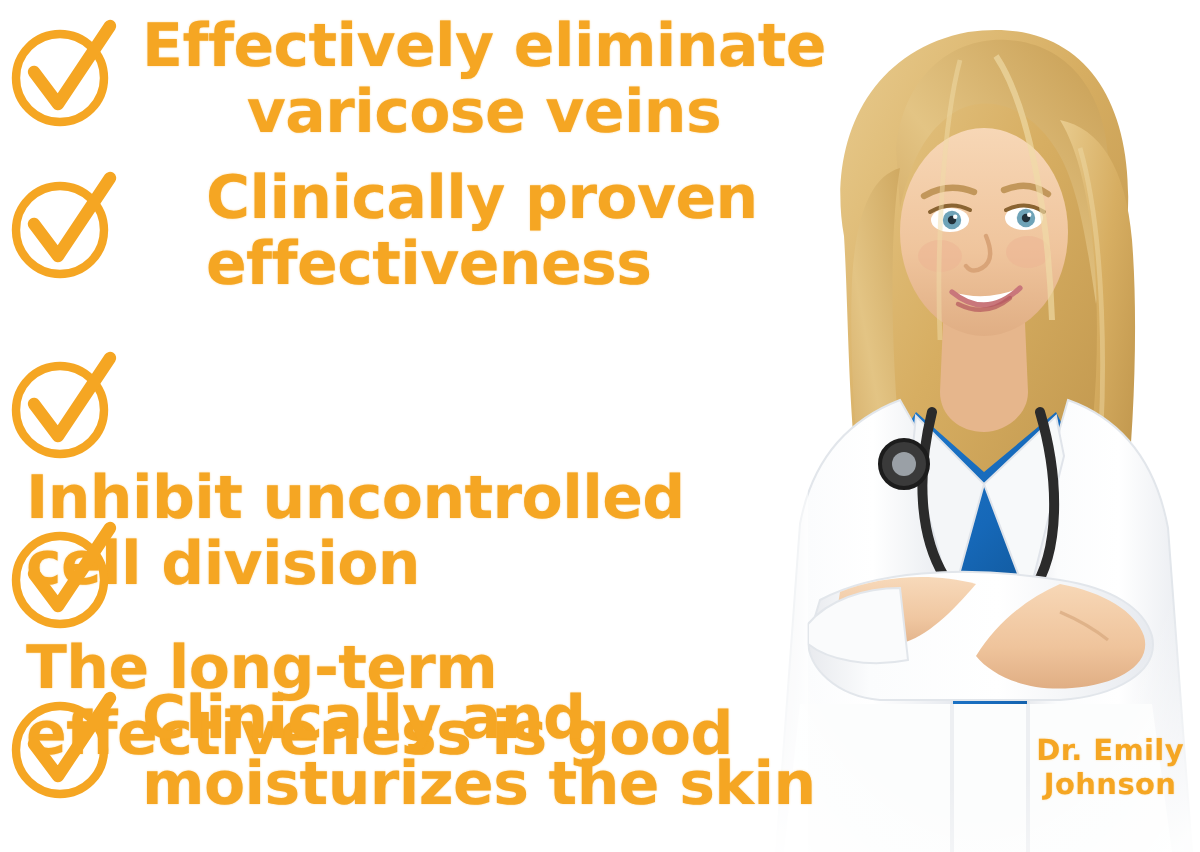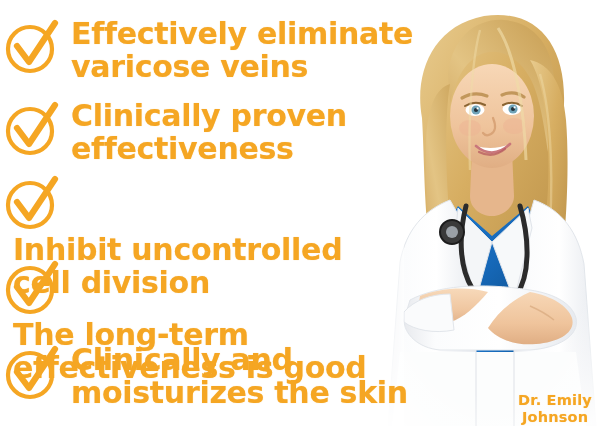--- a/index.html
+++ b/index.html
@@ -37,22 +37,22 @@
     height: 426px;
     z-index: 2;
   }
   .benefit-row {
     position: absolute;
     left: 3px;
     display: flex;
     align-items: flex-start;
     height: 85px;
   }
-  .benefit-row.r0 { top: 16px; }
-  .benefit-row.r1 { top: 98px; }
+  .benefit-row.r0 { top: 6px; text-align: center; }
+  .benefit-row.r1 { top: 82px; gap: 32px; }
   .benefit-row.r2 { top: 172px; flex-direction: column; }
   .benefit-row.r3 { top: 257px; flex-direction: column; }
   .benefit-row.r4 { top: 342px; }
 
   .check-icon {
     flex: 0 0 auto;
     width: 58px;
     height: 58px;
     margin-top: 2px;
   }
@@ -67,21 +67,21 @@
     font-weight: bold;
     letter-spacing: -0.3px;
     white-space: pre-line;
     text-shadow: 0 0 1px rgba(245,166,35,0.45);
   }
 
   
   .doctor-name {
     position: absolute;
     right: 8px;
-    bottom: 0;
+    bottom: 24px;
     z-index: 3;
     color: #F5A623;
     font-size: 14.5px;
     line-height: 17px;
     font-weight: bold;
     text-align: center;
     white-space: pre-line;
     letter-spacing: 0.2px;
     text-shadow: 0 0 1px rgba(245,166,35,0.4);
   }

